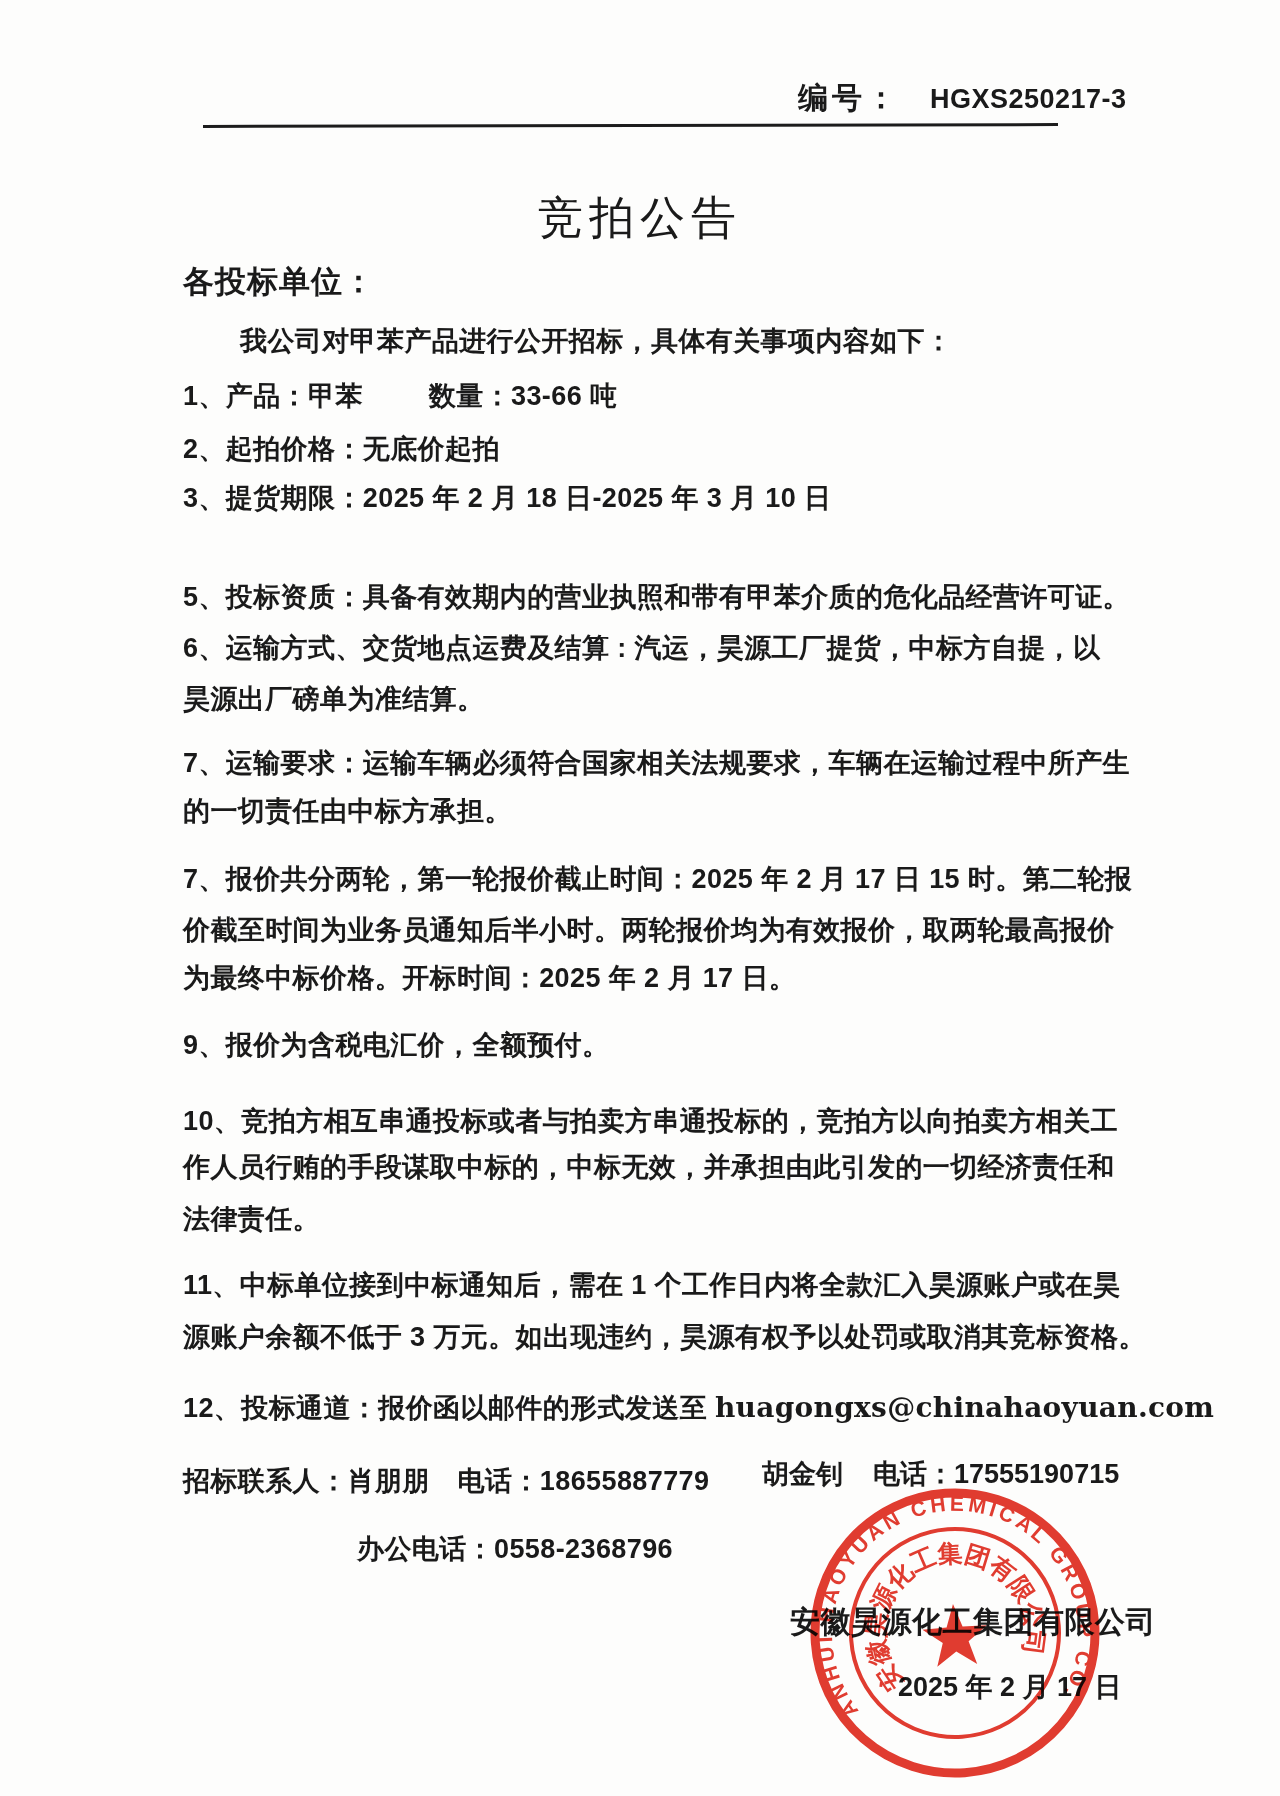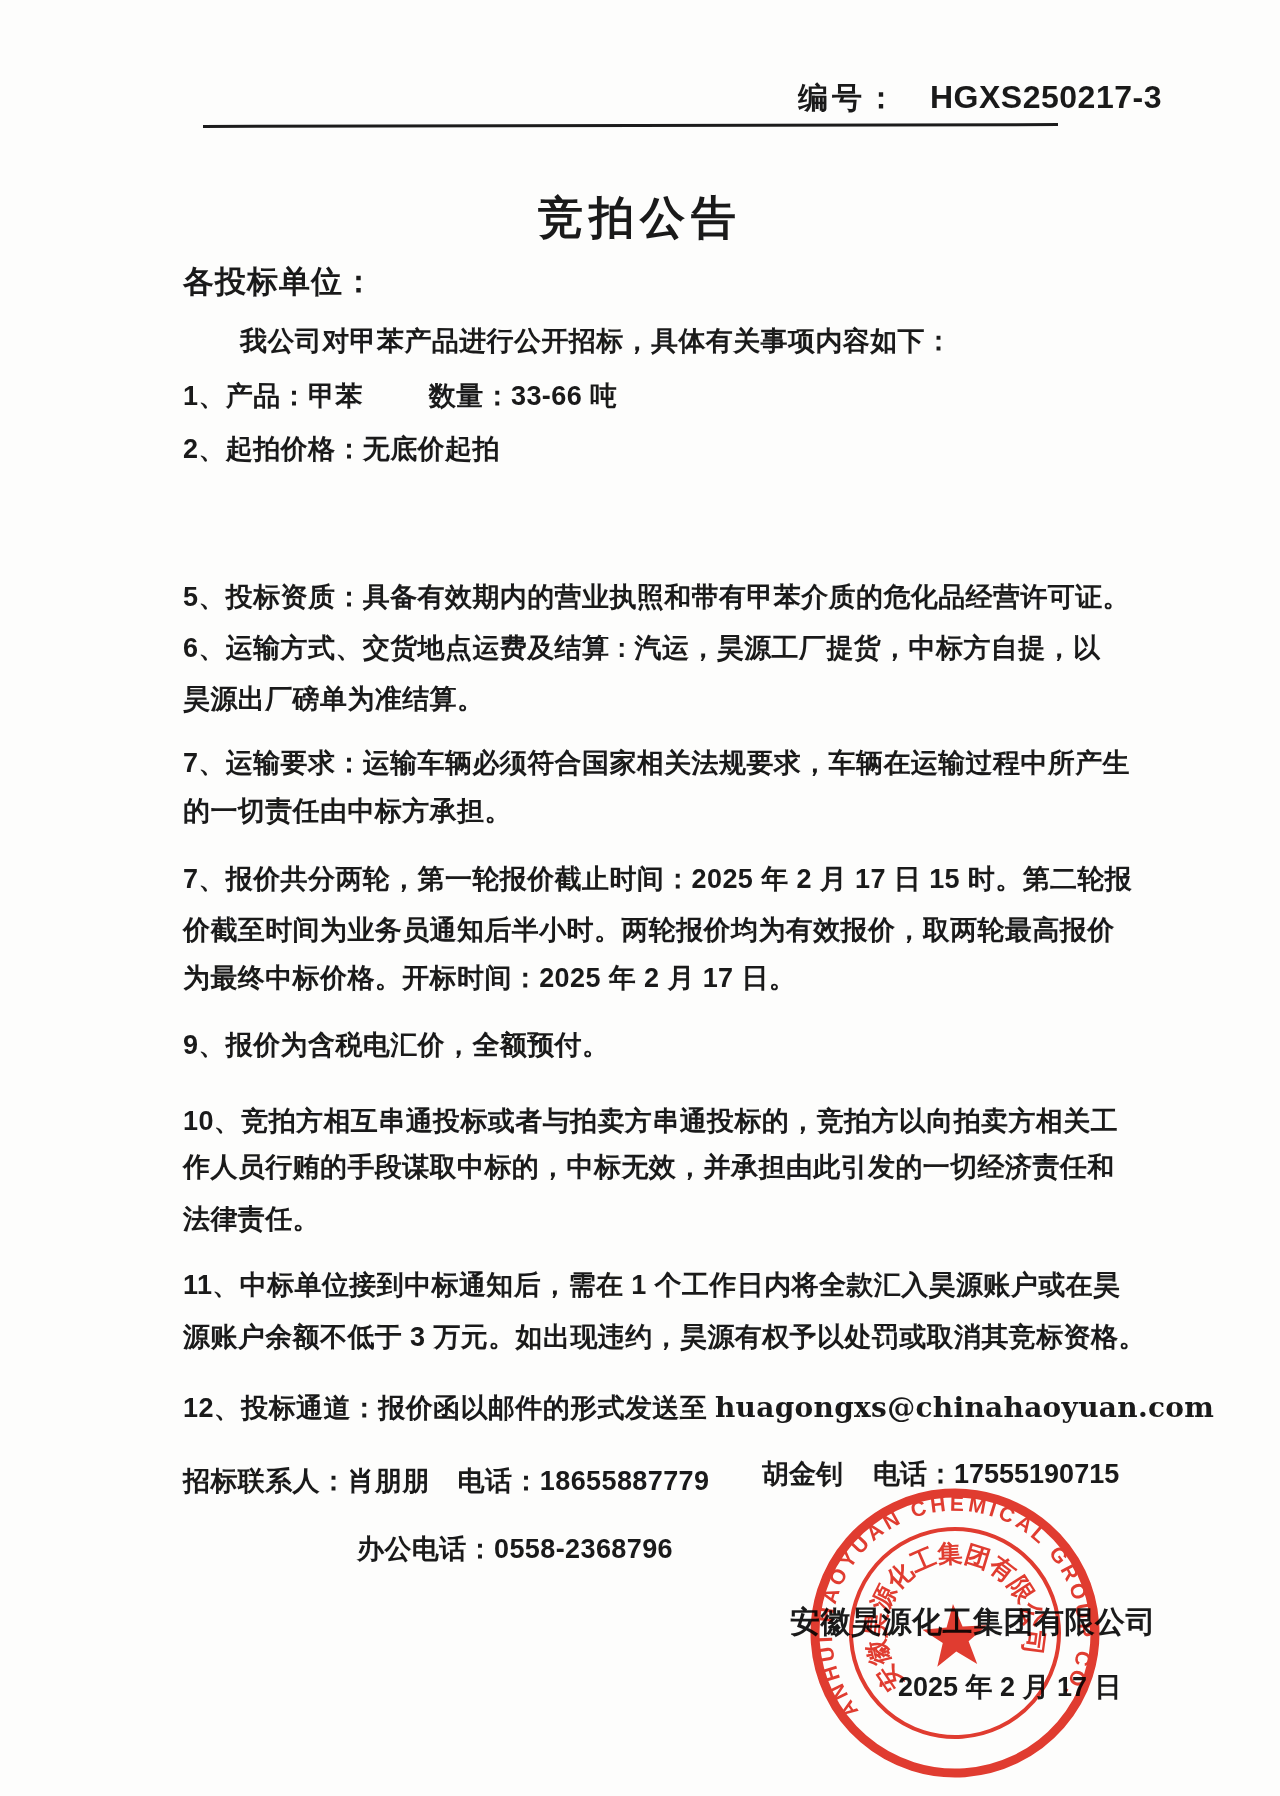--- a/index.html
+++ b/index.html
@@ -11,29 +11,29 @@
     -webkit-font-smoothing:antialiased;
   }
   .page{position:absolute;inset:0;}
   
   .doc-no{
     position:absolute;top:78px;left:798px;width:260px;
     display:flex;align-items:baseline;white-space:nowrap;
     font-weight:700;
   }
   .doc-no .lbl{font-size:30px;letter-spacing:4px;}
-  .doc-no .val{font-size:32px;margin-left:30px;letter-spacing:0.5px;}
+  .doc-no .val{font-size:27px;margin-left:30px;letter-spacing:0.5px;}
   .rule{
     position:absolute;left:203px;top:124px;width:855px;height:3px;
     background:#1c1c1c;transform:rotate(-0.12deg);
   }
   
   .title{
     position:absolute;top:188px;left:183px;width:914px;
-    text-align:center;font-size:45px;font-weight:700;letter-spacing:6px;
+    text-align:center;font-size:45px;font-weight:400;letter-spacing:6px;
   }
   .salutation{
     position:absolute;left:183px;top:261px;
     font-size:31px;font-weight:600;letter-spacing:1px;
   }
   
   .bl{
     position:absolute;left:183px;white-space:nowrap;
     font-size:27px;font-weight:600;line-height:1.15;letter-spacing:0.4px;
   }
@@ -77,20 +77,21 @@
 
   <div class="title">竞拍公告</div>
 
   <div class="salutation">各投标单位：</div>
 
   <div class="bl indent" style="top:326px">我公司对甲苯产品进行公开招标，具体有关事项内容如下：</div>
 
   <div class="bl" style="top:381px"><span>1、产品：甲苯</span><span class="qty">数量：33-66 吨</span></div>
 
   <div class="bl" style="top:434px">2、起拍价格：无底价起拍</div>
+  <div class="bl" style="top:483px">3、提货期限：2025 年 2 月 18 日-2025 年 3 月 10 日</div>
   <div class="bl" style="top:582px">5、投标资质：具备有效期内的营业执照和带有甲苯介质的危化品经营许可证。</div>
 
   <div class="bl" style="top:633px">6、运输方式、交货地点运费及结算 : 汽运，昊源工厂提货，中标方自提，以</div>
   <div class="bl" style="top:684px">昊源出厂磅单为准结算。</div>
 
   <div class="bl" style="top:748px">7、运输要求：运输车辆必须符合国家相关法规要求，车辆在运输过程中所产生</div>
   <div class="bl" style="top:796px">的一切责任由中标方承担。</div>
 
   <div class="bl" style="top:864px">7、报价共分两轮，第一轮报价截止时间：2025 年 2 月 17 日 15 时。第二轮报</div>
   <div class="bl" style="top:915px">价截至时间为业务员通知后半小时。两轮报价均为有效报价，取两轮最高报价</div>

